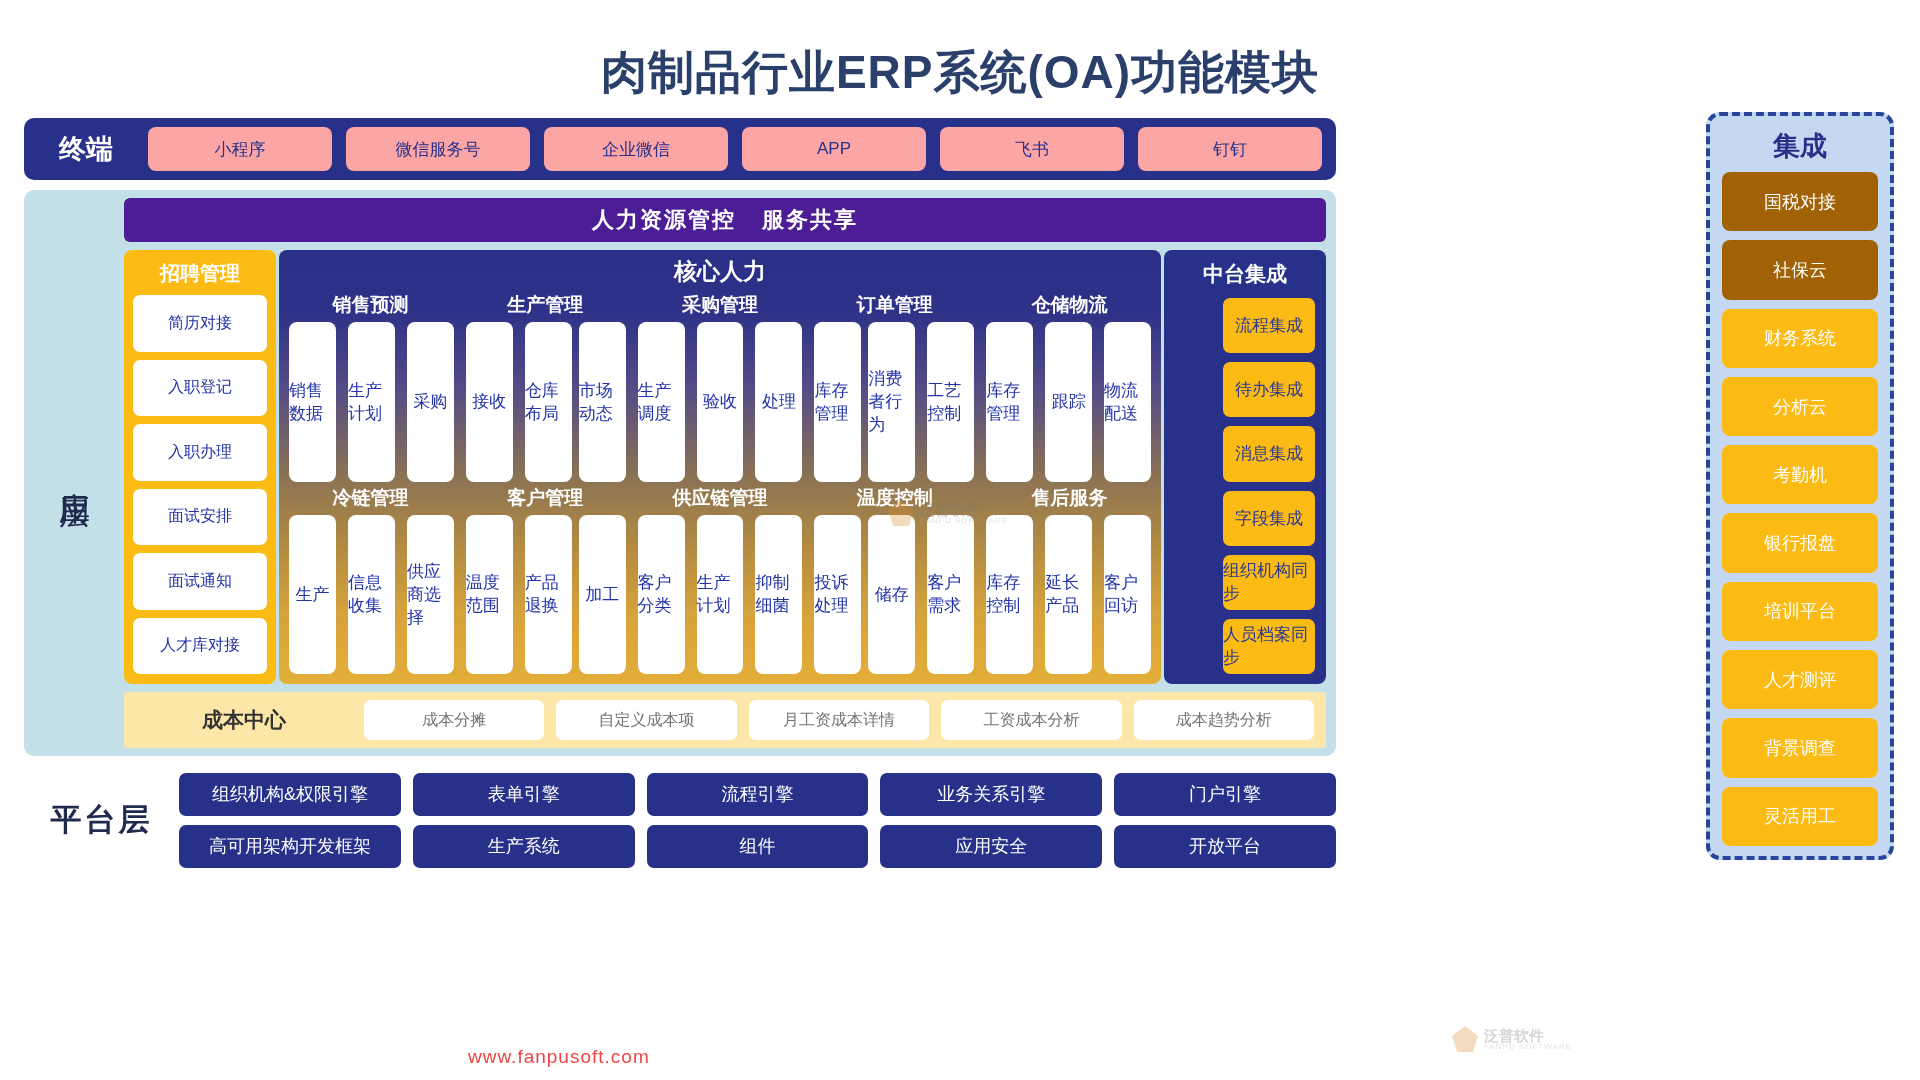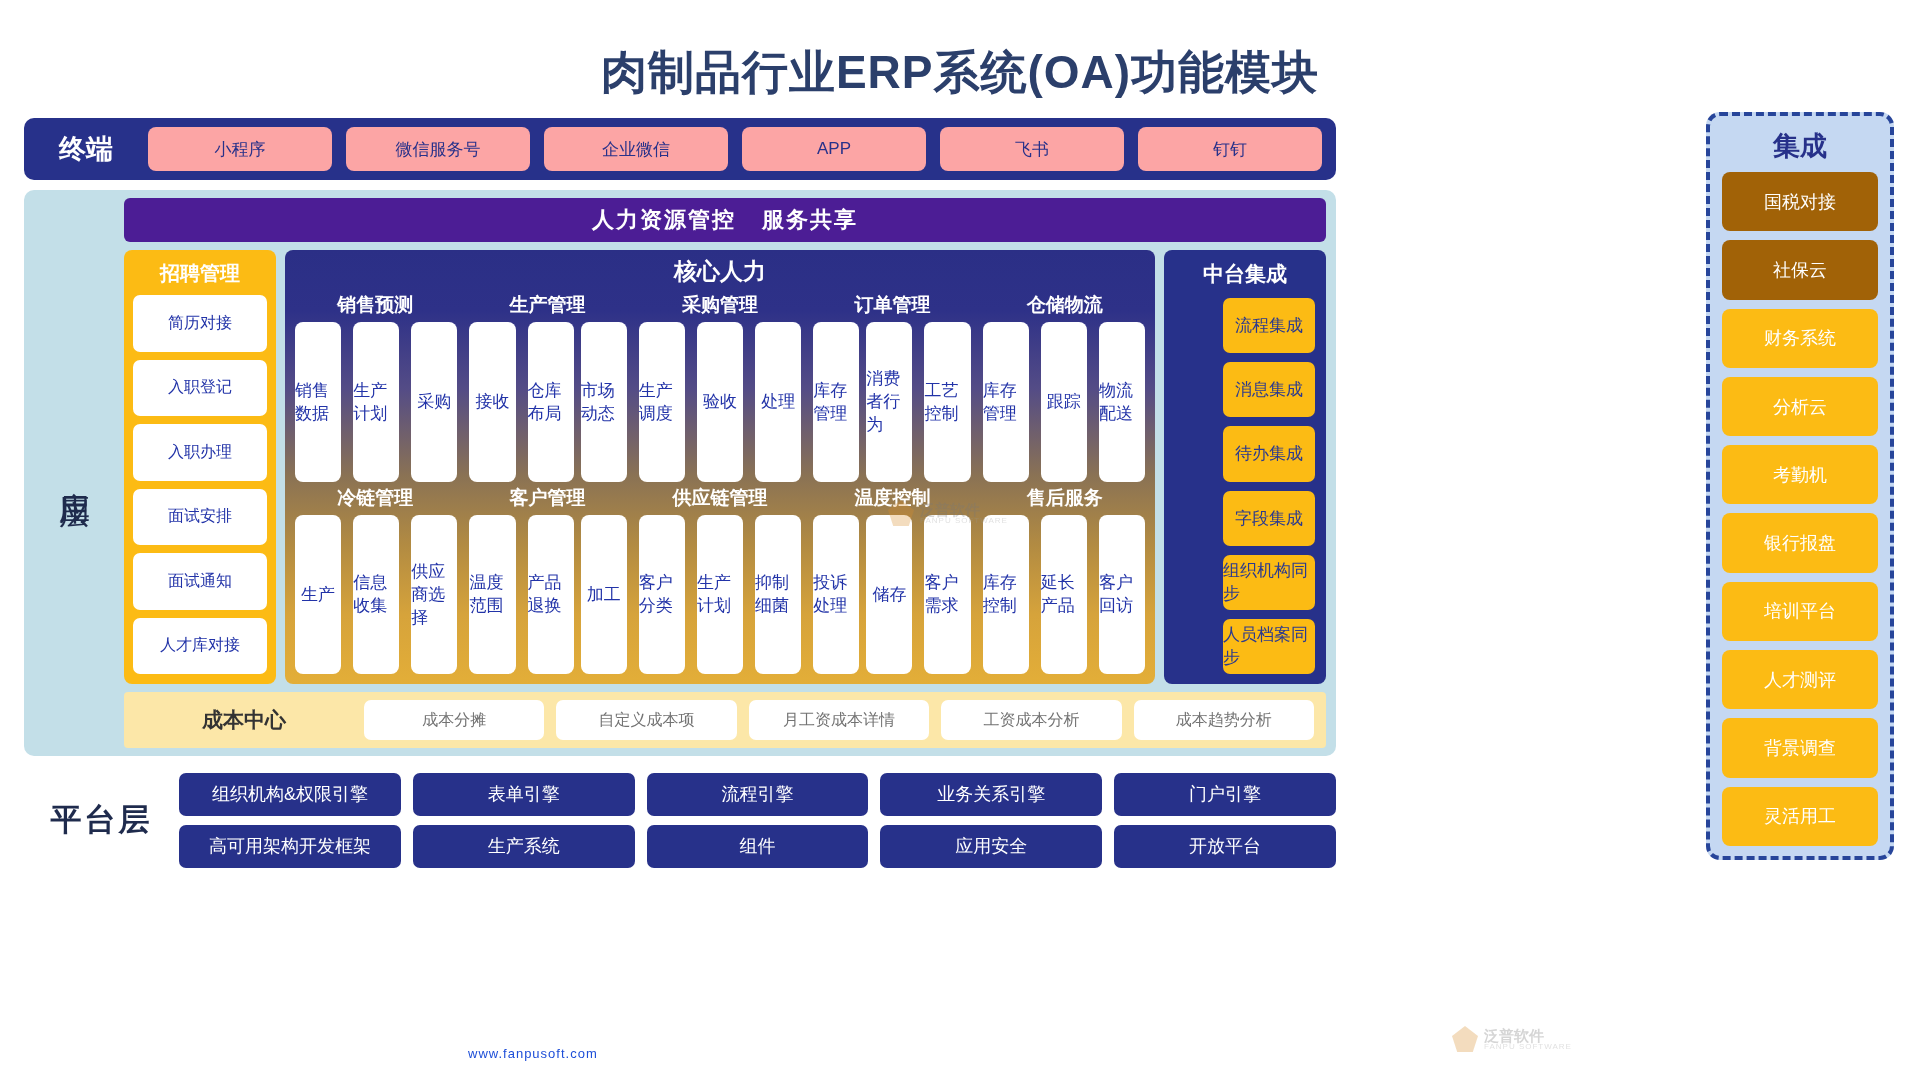--- a/index.html
+++ b/index.html
@@ -54,21 +54,21 @@
   .app-main { flex: 1; padding: 8px 10px 8px 0; display: flex; flex-direction: column; }
 
   .hr-banner {
     height: 44px; background: #4c1d95; border-radius: 6px;
     display: flex; align-items: center; justify-content: center;
     color: #ffffff; font-size: 22px; font-weight: bold; letter-spacing: 2px;
     margin-bottom: 8px;
   }
   .hr-banner .gap { display: inline-block; width: 26px; }
 
-  .mid-row { flex: 1; display: flex; gap: 9px; min-height: 0; }
+  .mid-row { flex: 1; display: flex; gap: 3px; min-height: 0; }
 
   
   .recruit {
     width: 152px; background: #fcbb14; border-radius: 8px;
     padding: 10px 9px; display: flex; flex-direction: column;
   }
   .recruit-title {
     text-align: center; color: #ffffff; font-size: 20px; font-weight: bold;
     margin-bottom: 8px;
   }
@@ -186,21 +186,21 @@
     width: 26px; height: 26px; background: #d98e2b;
     clip-path: polygon(50% 0%, 100% 38%, 80% 100%, 20% 100%, 0% 38%);
   }
   .wm-txt { display: flex; flex-direction: column; line-height: 1; }
   .wm-txt b { font-size: 15px; color: #777777; }
   .wm-txt i { font-size: 8px; color: #999999; font-style: normal; letter-spacing: 1px; }
   .wm1 { left: 888px; top: 500px; }
   .wm2 { left: 1452px; top: 1026px; }
   .wm-url {
     position: absolute; left: 468px; top: 1046px;
-    font-size: 13px; color: #1d4ed8; letter-spacing: 1px;
+    font-size: 19px; color: #ef4444; letter-spacing: 1px;
   }
 </style>
 </head>
 <body>
 
 <div class="page">
 
   <div class="title">肉制品行业ERP系统(OA)功能模块</div>
 
   <div class="terminal-bar">
@@ -312,22 +312,22 @@
               </div>
             </div>
 
           </div>
         </div>
 
         <div class="midplat">
           <div class="midplat-title">中台集成</div>
           <div class="midplat-items">
             <div class="midplat-item">流程集成</div>
+            <div class="midplat-item">待办集成</div>
             <div class="midplat-item">消息集成</div>
-            <div class="midplat-item">待办集成</div>
             <div class="midplat-item">字段集成</div>
             <div class="midplat-item">组织机构同步</div>
             <div class="midplat-item">人员档案同步</div>
           </div>
         </div>
 
       </div>
 
       <div class="cost-row">
         <div class="cost-label">成本中心</div>

